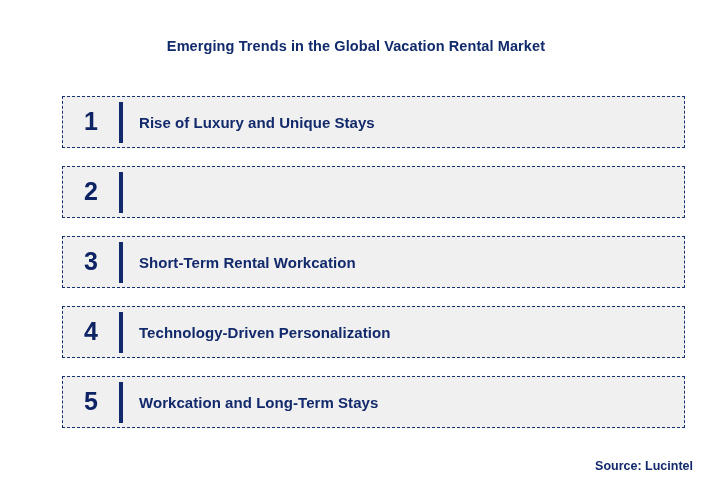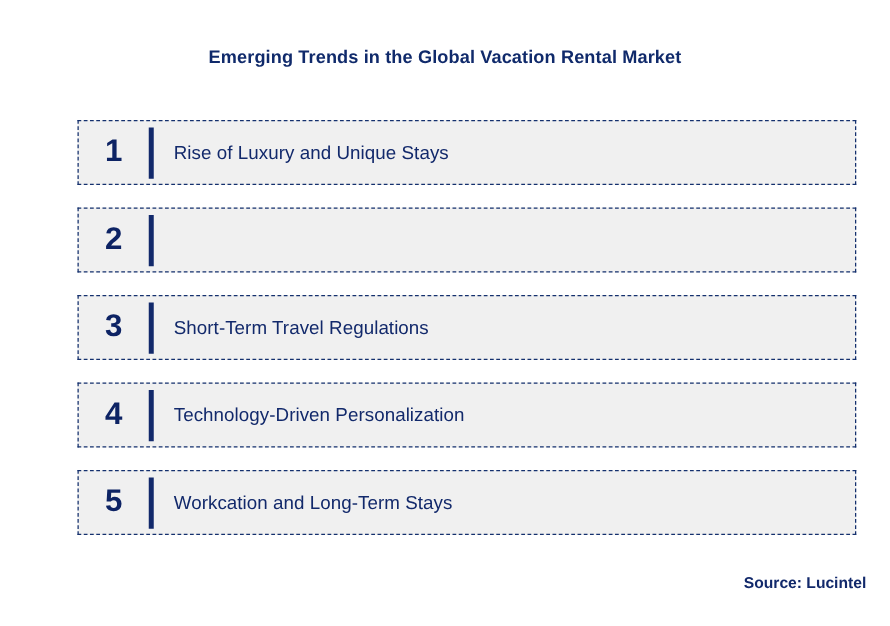--- a/index.html
+++ b/index.html
@@ -62,21 +62,21 @@
   .trend-divider {
     flex: 0 0 4px;
     width: 4px;
     height: 41px;
     background: #12296b;
   }
   .trend-label {
     flex: 1 1 auto;
     padding-left: 16px;
     font-size: 15px;
-    font-weight: normal;
+    font-weight: bold;
     color: #12296b;
     letter-spacing: 0.05px;
     white-space: nowrap;
   }
   .source-note {
     position: absolute;
     right: 19px;
     top: 459px;
     font-size: 12.5px;
     font-weight: bold;
@@ -100,21 +100,21 @@
     </div>
 
     <div class="trend-row">
       <div class="trend-rank">2</div>
       <div class="trend-divider"></div>
     </div>
 
     <div class="trend-row">
       <div class="trend-rank">3</div>
       <div class="trend-divider"></div>
-      <div class="trend-label">Short-Term Travel Regulations</div>
+      <div class="trend-label">Short-Term Rental Workcation</div>
     </div>
 
     <div class="trend-row">
       <div class="trend-rank">4</div>
       <div class="trend-divider"></div>
       <div class="trend-label">Technology-Driven Personalization</div>
     </div>
 
     <div class="trend-row">
       <div class="trend-rank">5</div>

